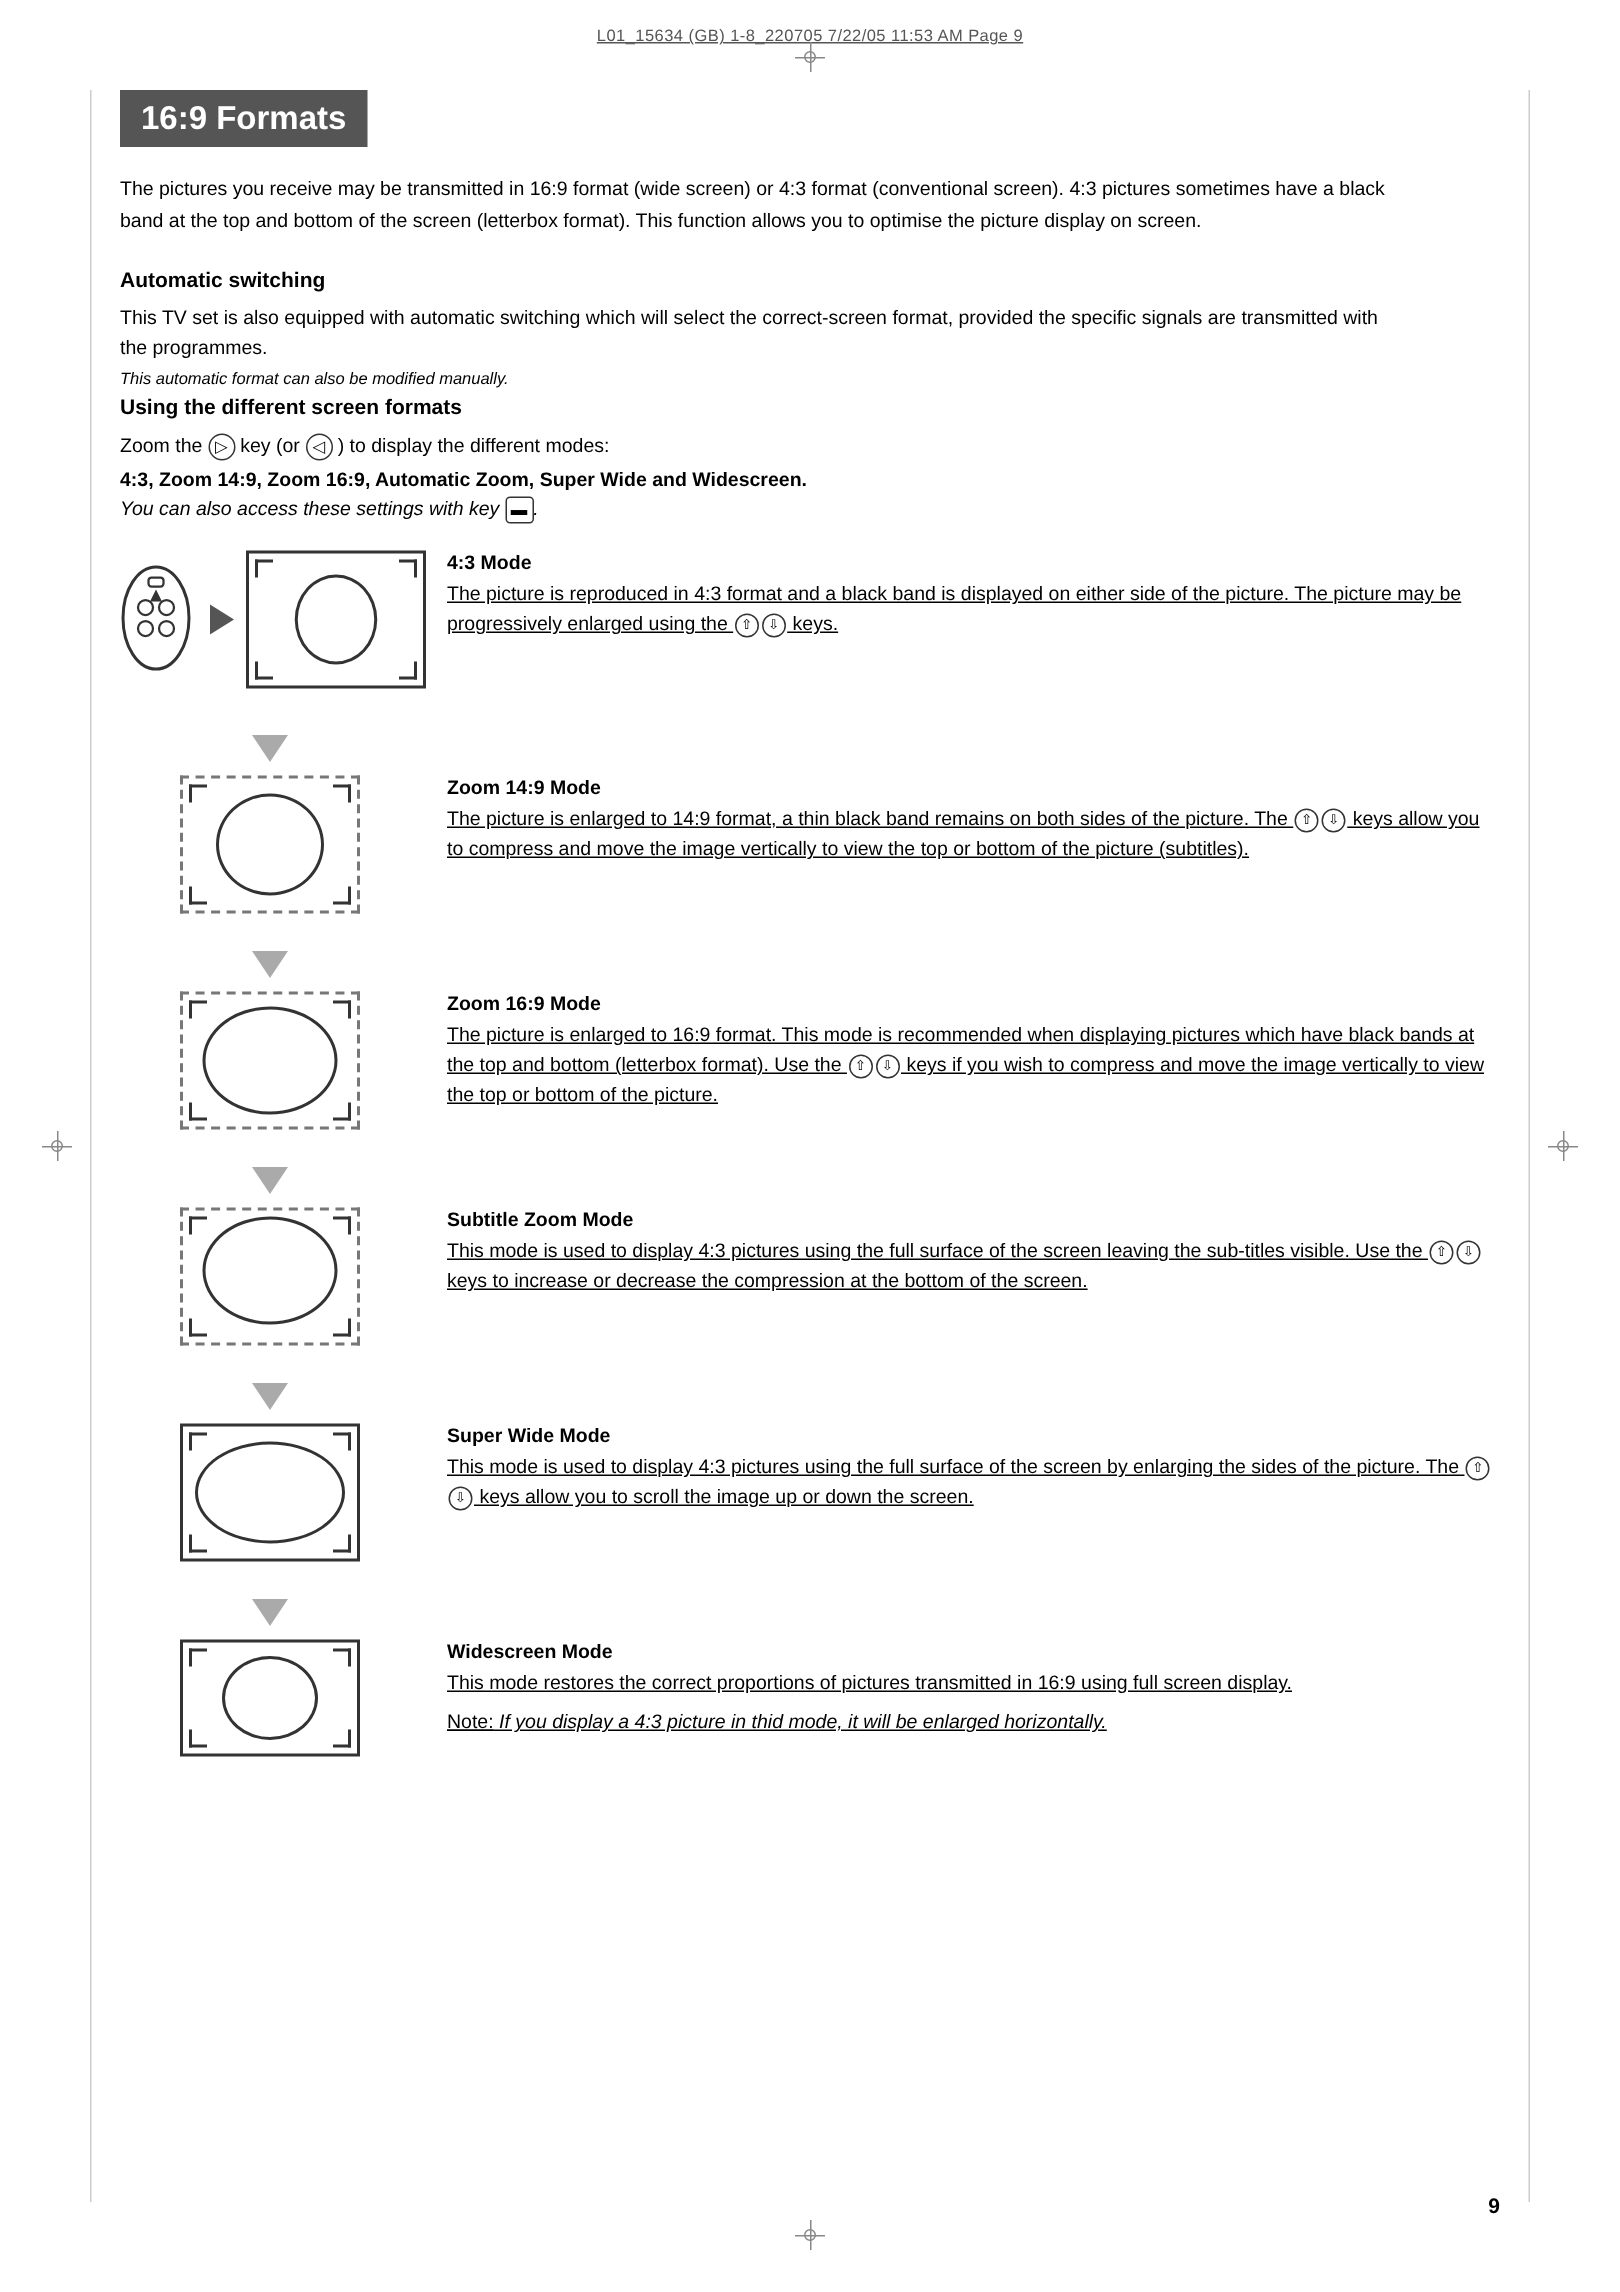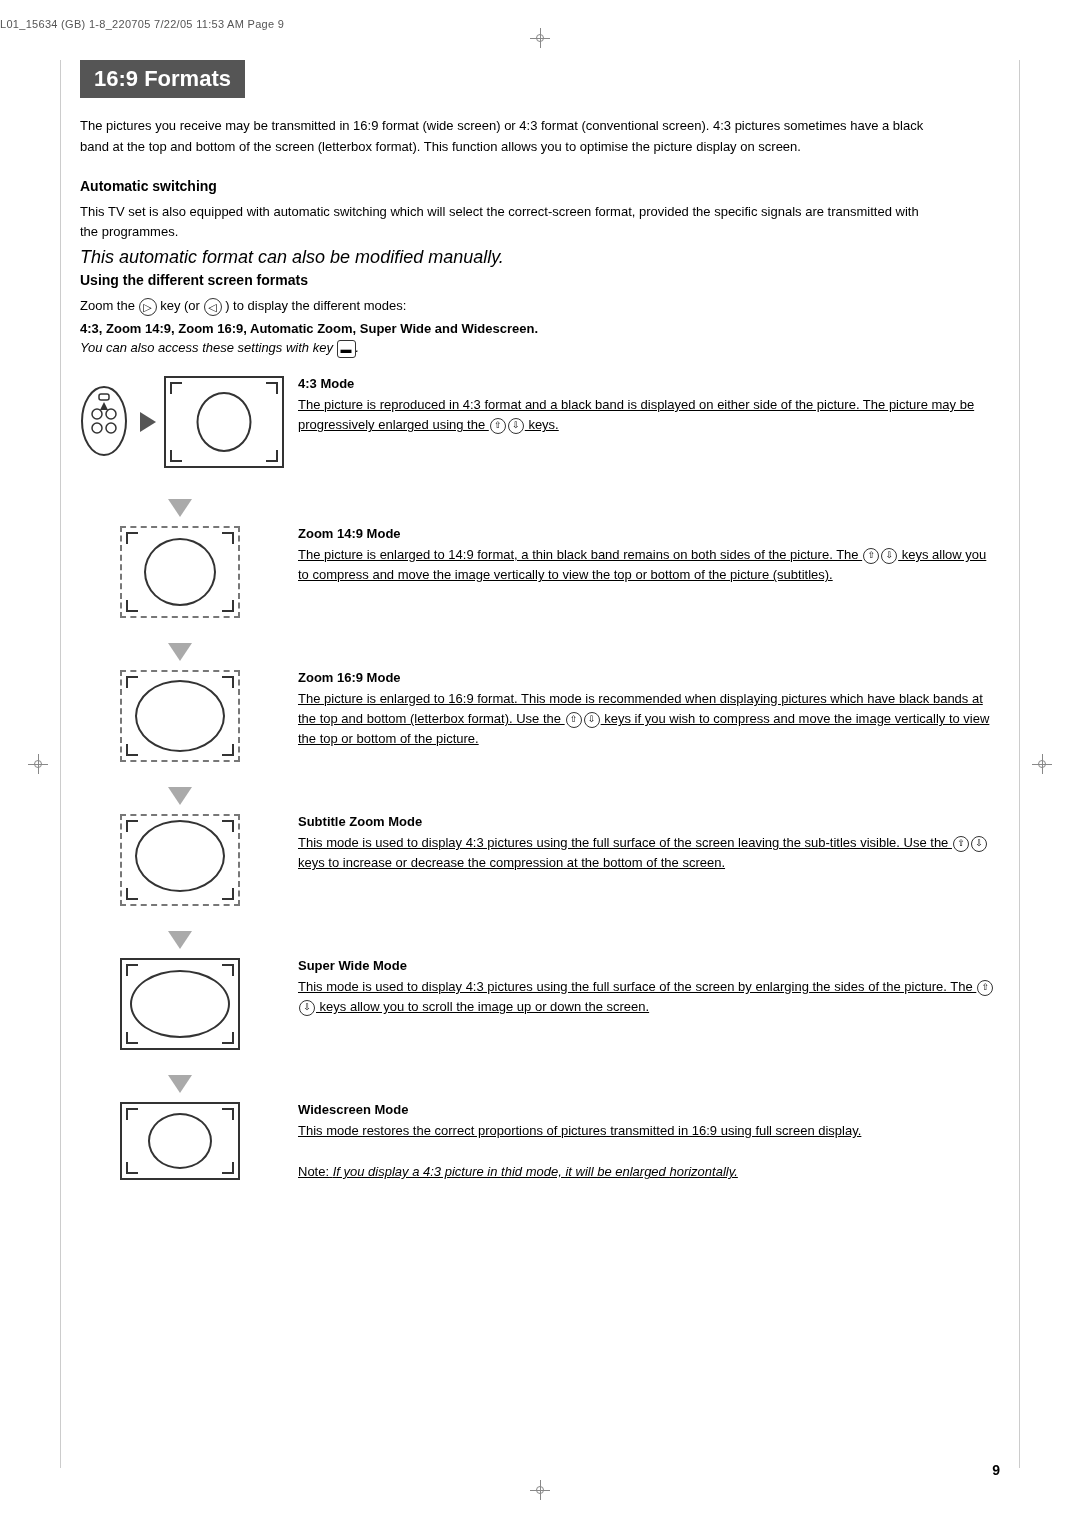--- a/index.html
+++ b/index.html
@@ -17,25 +17,26 @@
       width: 1080px;
       min-height: 1528px;
       padding: 0;
       position: relative;
       background: #fff;
     }
 
     
     .file-header {
       width: 100%;
-      text-align: left;
+      text-align: center;
       font-size: 11px;
       color: #555;
       padding: 18px 0 10px 0;
       letter-spacing: 0.3px;
+      text-decoration: underline;
     }
 
     
     .crosshair {
       position: absolute;
       width: 20px;
       height: 20px;
     }
     .crosshair::before, .crosshair::after {
       content: '';
@@ -116,21 +117,21 @@
 
     .subsection-body {
       font-size: 13px;
       line-height: 1.6;
       margin-bottom: 4px;
       max-width: 860px;
     }
 
     .italic-text {
       font-style: italic;
-      font-size: 18px;
+      font-size: 11px;
       margin-bottom: 2px;
     }
 
     .bold-list {
       font-weight: bold;
       font-size: 13px;
       margin-bottom: 4px;
     }
 
     .key-note {
@@ -490,21 +491,21 @@
             <div style="position:absolute; top:4px; right:4px; width:12px; height:12px; border-top:2px solid #333; border-right:2px solid #333;"></div>
             <div style="position:absolute; bottom:4px; left:4px; width:12px; height:12px; border-bottom:2px solid #333; border-left:2px solid #333;"></div>
             <div style="position:absolute; bottom:4px; right:4px; width:12px; height:12px; border-bottom:2px solid #333; border-right:2px solid #333;"></div>
           </div>
         </div>
         <div class="mode-text-col">
           <p class="mode-title">Widescreen Mode</p>
           <p class="mode-body">
             This mode restores the correct proportions of pictures transmitted in 16:9 using full screen display.
           </p>
-          <p class="mode-body" style="margin-top:21px;">
+          <p class="mode-body" style="margin-top:6px;">
             <span class="underline-text">Note:</span>
             <em> If you display a 4:3 picture in thid mode, it will be enlarged horizontally.</em>
           </p>
         </div>
       </div>
 
     </div>
 
   </div>
 

